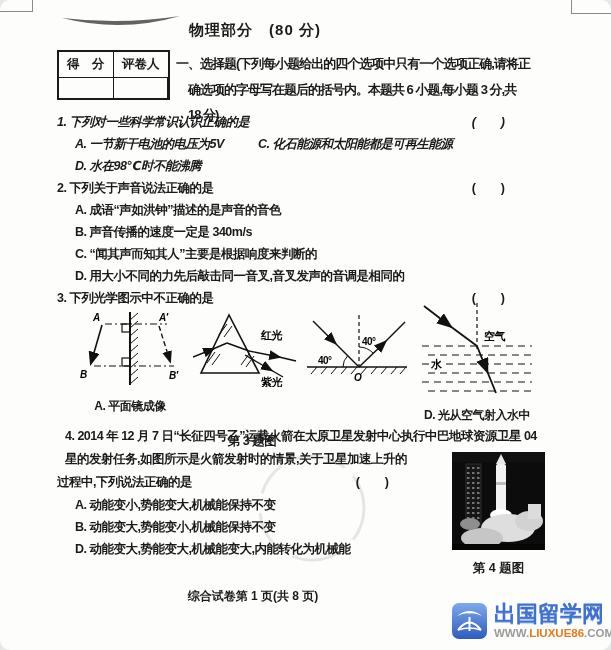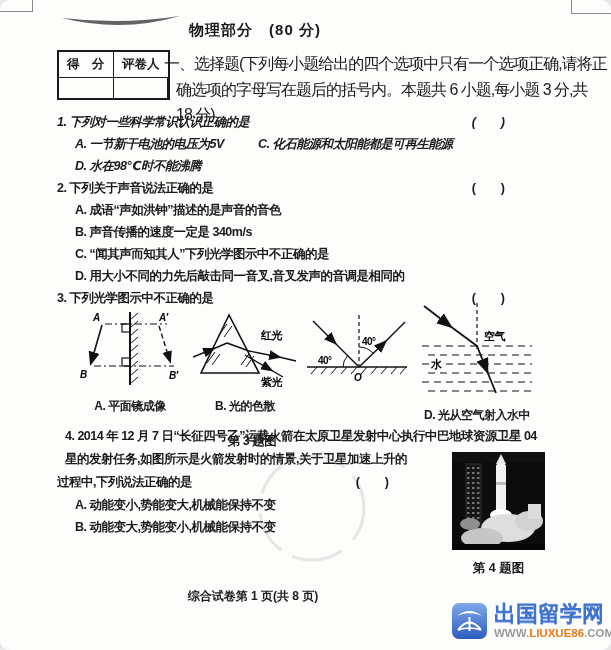--- a/index.html
+++ b/index.html
@@ -21,22 +21,22 @@
   
   .score-table { position:absolute; left:57px; top:50px; width:113px; height:50px;
                  border:2px solid #1a1a1a; display:grid;
                  grid-template-columns:1fr 1fr; grid-template-rows:26px 1fr; }
   .score-table .cell { border-right:1.5px solid #1a1a1a; border-bottom:1.5px solid #1a1a1a;
                  display:flex; align-items:center; justify-content:center;
                  font-size:12.5px; font-weight:700; letter-spacing:0;text-align:center; }
   .score-table .cell:nth-child(2) { border-right:none; }
   .score-table .cell.empty { border-bottom:none; }
   
-  .intro { position:absolute; left:164px; top:51px; width:340px;
-           font-size:16px; font-weight:400; line-height:25.5px; letter-spacing:-1px; }
+  .intro { position:absolute; left:176px; top:51px; width:340px;
+           font-size:13px; font-weight:700; line-height:25.5px; letter-spacing:-1px; }
   .intro .ln { white-space:nowrap; }
   .intro .ln + .ln { padding-left:12px; }
   
   .q { position:absolute; left:57px; width:448px; line-height:22px; }
   .stem-row { display:flex; justify-content:space-between; white-space:nowrap; }
   .bracket { letter-spacing:0; font-weight:600; }
   .opt { padding-left:18px; white-space:nowrap; height:22px; }
   .opt-grid { display:grid; grid-template-columns:183px auto; padding-left:18px; }
   .opt-grid span { white-space:nowrap; height:22px; }
   
@@ -102,21 +102,21 @@
     </div>
   </div>
 
   <div class="q" style="top:177px;">
     <div class="stem-row">
       <span>2. 下列关于声音说法正确的是</span>
       <span class="bracket">(　　)</span>
     </div>
     <div class="opt">A. 成语“声如洪钟”描述的是声音的音色</div>
     <div class="opt">B. 声音传播的速度一定是 340m/s</div>
-    <div class="opt">C. “闻其声而知其人”下列光学图示中不正确的是</div>
+    <div class="opt">C. “闻其声而知其人”主要是根据响度来判断的</div>
     <div class="opt">D. 用大小不同的力先后敲击同一音叉,音叉发声的音调是相同的</div>
   </div>
 
   <div class="q" style="top:287px; width:490px;">
     <div class="stem-row" style="width:448px;">
       <span>3. 下列光学图示中不正确的是</span>
       <span class="bracket">(　　)</span>
     </div>
 
     <div class="figs">
@@ -173,21 +173,20 @@
           <line x1="0" y1="46" x2="20" y2="38" stroke="#111" stroke-width="1.4" marker-end="url(#ahB)"></line>
           <line x1="20" y1="38" x2="34" y2="32" stroke="#111" stroke-width="1.4"></line>
           <line x1="34" y1="32" x2="56" y2="40" stroke="#111" stroke-width="1.4"></line>
           <line x1="56" y1="40" x2="86" y2="46" stroke="#111" stroke-width="1.4" marker-end="url(#ahB)"></line>
           <line x1="86" y1="46" x2="103" y2="50" stroke="#111" stroke-width="1.4"></line>
           <line x1="52" y1="44" x2="78" y2="59" stroke="#111" stroke-width="1.4" marker-end="url(#ahB)"></line>
           <line x1="78" y1="59" x2="90" y2="66" stroke="#111" stroke-width="1.4"></line>
           <text x="68" y="28" font-size="11" font-weight="bold">红光</text>
           <text x="68" y="75" font-size="11" font-weight="bold">紫光</text>
         </svg>
-        <div class="cap">B. 光的色散</div>
       </div>
 
       <div class="fig" style="width:116px;">
         <svg width="108" height="76" viewBox="0 0 108 76">
           <defs>
             <marker id="ahC" markerWidth="9" markerHeight="7" refX="7" refY="3.5" orient="auto">
               <path d="M0,0 L9,3.5 L0,7 Z" fill="#111"></path>
             </marker>
           </defs>
           <line x1="2" y1="56" x2="102" y2="56" stroke="#111" stroke-width="1.6"></line>
@@ -250,20 +249,21 @@
 
   <div class="q" style="top:425px; width:500px;">
     <div class="q4line">4. 2014 年 12 月 7 日“长征四号乙”运载火箭在太原卫星发射中心执行中巴地球资源卫星 04</div>
     <div class="q4line" style="width:388px;">星的发射任务,如图所示是火箭发射时的情景,关于卫星加速上升的</div>
     <div class="q4line3">
       <span>过程中,下列说法正确的是</span>
       <span class="bracket">(　　)</span>
     </div>
     <div class="opt">A. 动能变小,势能变大,机械能保持不变</div>
     <div class="opt">B. 动能变大,势能变小,机械能保持不变</div>
+    <div class="opt">D. 动能变大,势能变大,机械能变大,内能转化为机械能</div>
   </div>
 
   <div class="photo-wrap">
     <svg width="93" height="98" viewBox="0 0 93 98">
       <rect x="0" y="0" width="93" height="98" fill="#0c0c0c"></rect>
       <rect x="0" y="0" width="93" height="10" fill="#111"></rect>
       <rect x="14" y="12" width="15" height="64" fill="#161616" stroke="#2e2e2e"></rect>
       <g stroke="#cfcfcf" stroke-width="1.2" stroke-dasharray="2.5 2.5">
         <line x1="15" y1="16" x2="28" y2="16"></line>
           <line x1="15" y1="21" x2="28" y2="21"></line>

